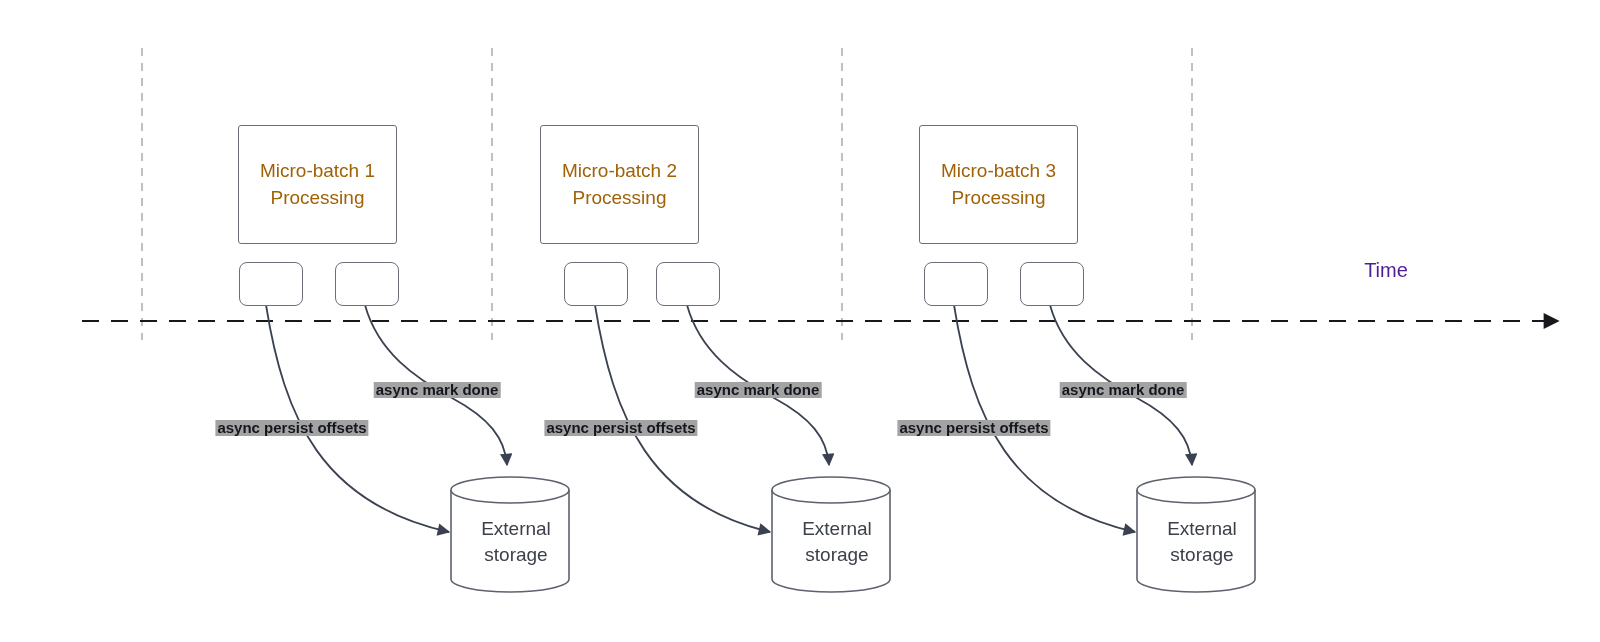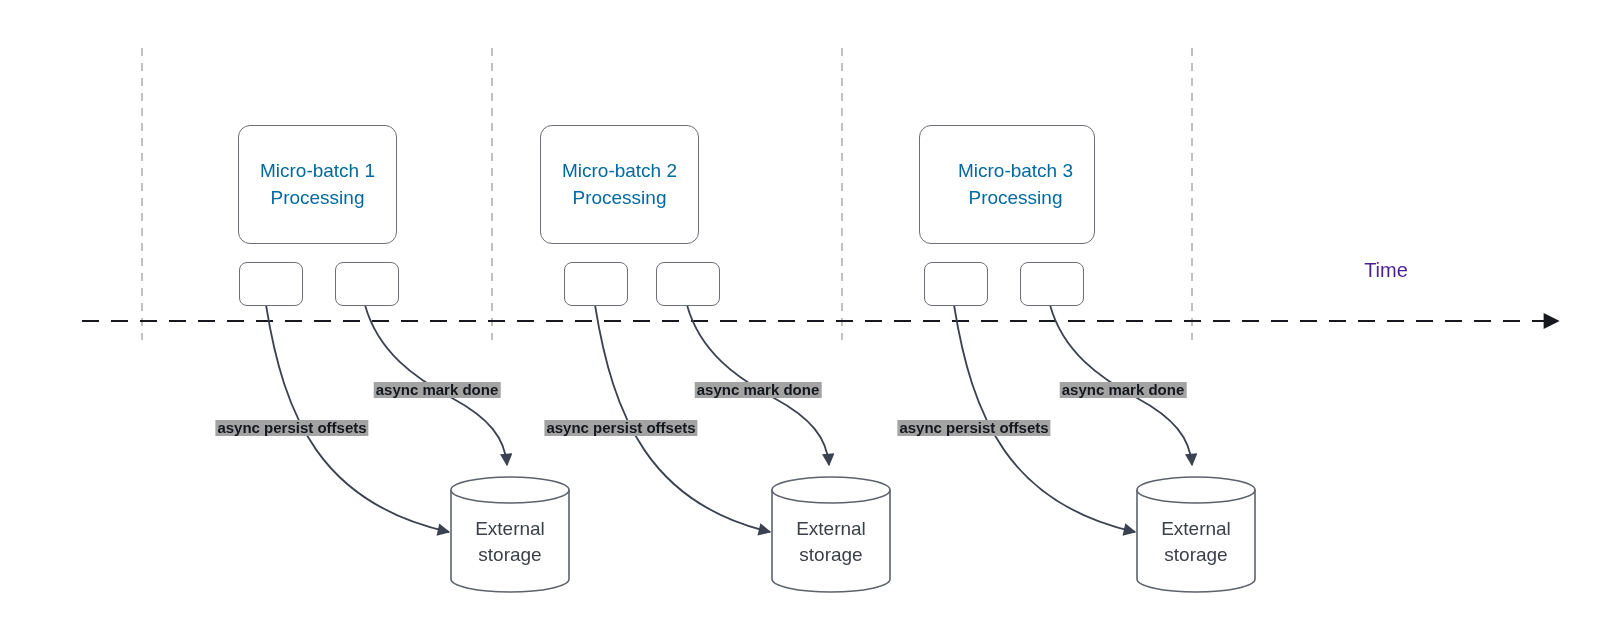--- a/index.html
+++ b/index.html
@@ -15,27 +15,27 @@
     position: absolute;
     left: 0; top: 0;
     width: 1600px; height: 642px;
   }
   .proc-box {
     position: absolute;
     top: 125px;
     width: 157px;
     height: 117px;
     border: 1.6px solid #6b6f77;
-    border-radius: 12px;
+    border-radius: 3px;
     background: #ffffff;
     display: flex;
     align-items: center;
     justify-content: center;
     text-align: center;
-    color: #0369a1;
+    color: #a16207;
     font-size: 19px;
     line-height: 1.42;
   }
   .sub-box {
     position: absolute;
     top: 262px;
     width: 62px;
     height: 42px;
     border: 1.6px solid #6b6f77;
     border-radius: 8px;
@@ -58,20 +58,21 @@
     width: 118px;
     height: 88px;
     display: flex;
     flex-direction: column;
     align-items: center;
     justify-content: center;
     text-align: center;
     color: #3c4049;
     font-size: 19px;
     line-height: 1.35;
+    padding-left: 6px;
   }
   .time-label {
     position: absolute;
     left: 1336px;
     top: 259px;
     width: 100px;
     text-align: center;
     color: #4c1d95;
     font-size: 20px;
     line-height: 22px;
@@ -127,21 +128,21 @@
       <div>Micro-batch 1</div>
       <div>Processing</div>
     </div>
   </div>
   <div class="proc-box" style="left:540px;">
     <div>
       <div>Micro-batch 2</div>
       <div>Processing</div>
     </div>
   </div>
-  <div class="proc-box" style="left:919px;padding-left:17px;">
+  <div class="proc-box" style="left:919px;">
     <div>
       <div>Micro-batch 3</div>
       <div>Processing</div>
     </div>
   </div>
 
   <div class="sub-box" style="left:239px;"></div>
   <div class="sub-box" style="left:335px;"></div>
   <div class="sub-box" style="left:564px;"></div>
   <div class="sub-box" style="left:656px;"></div>

